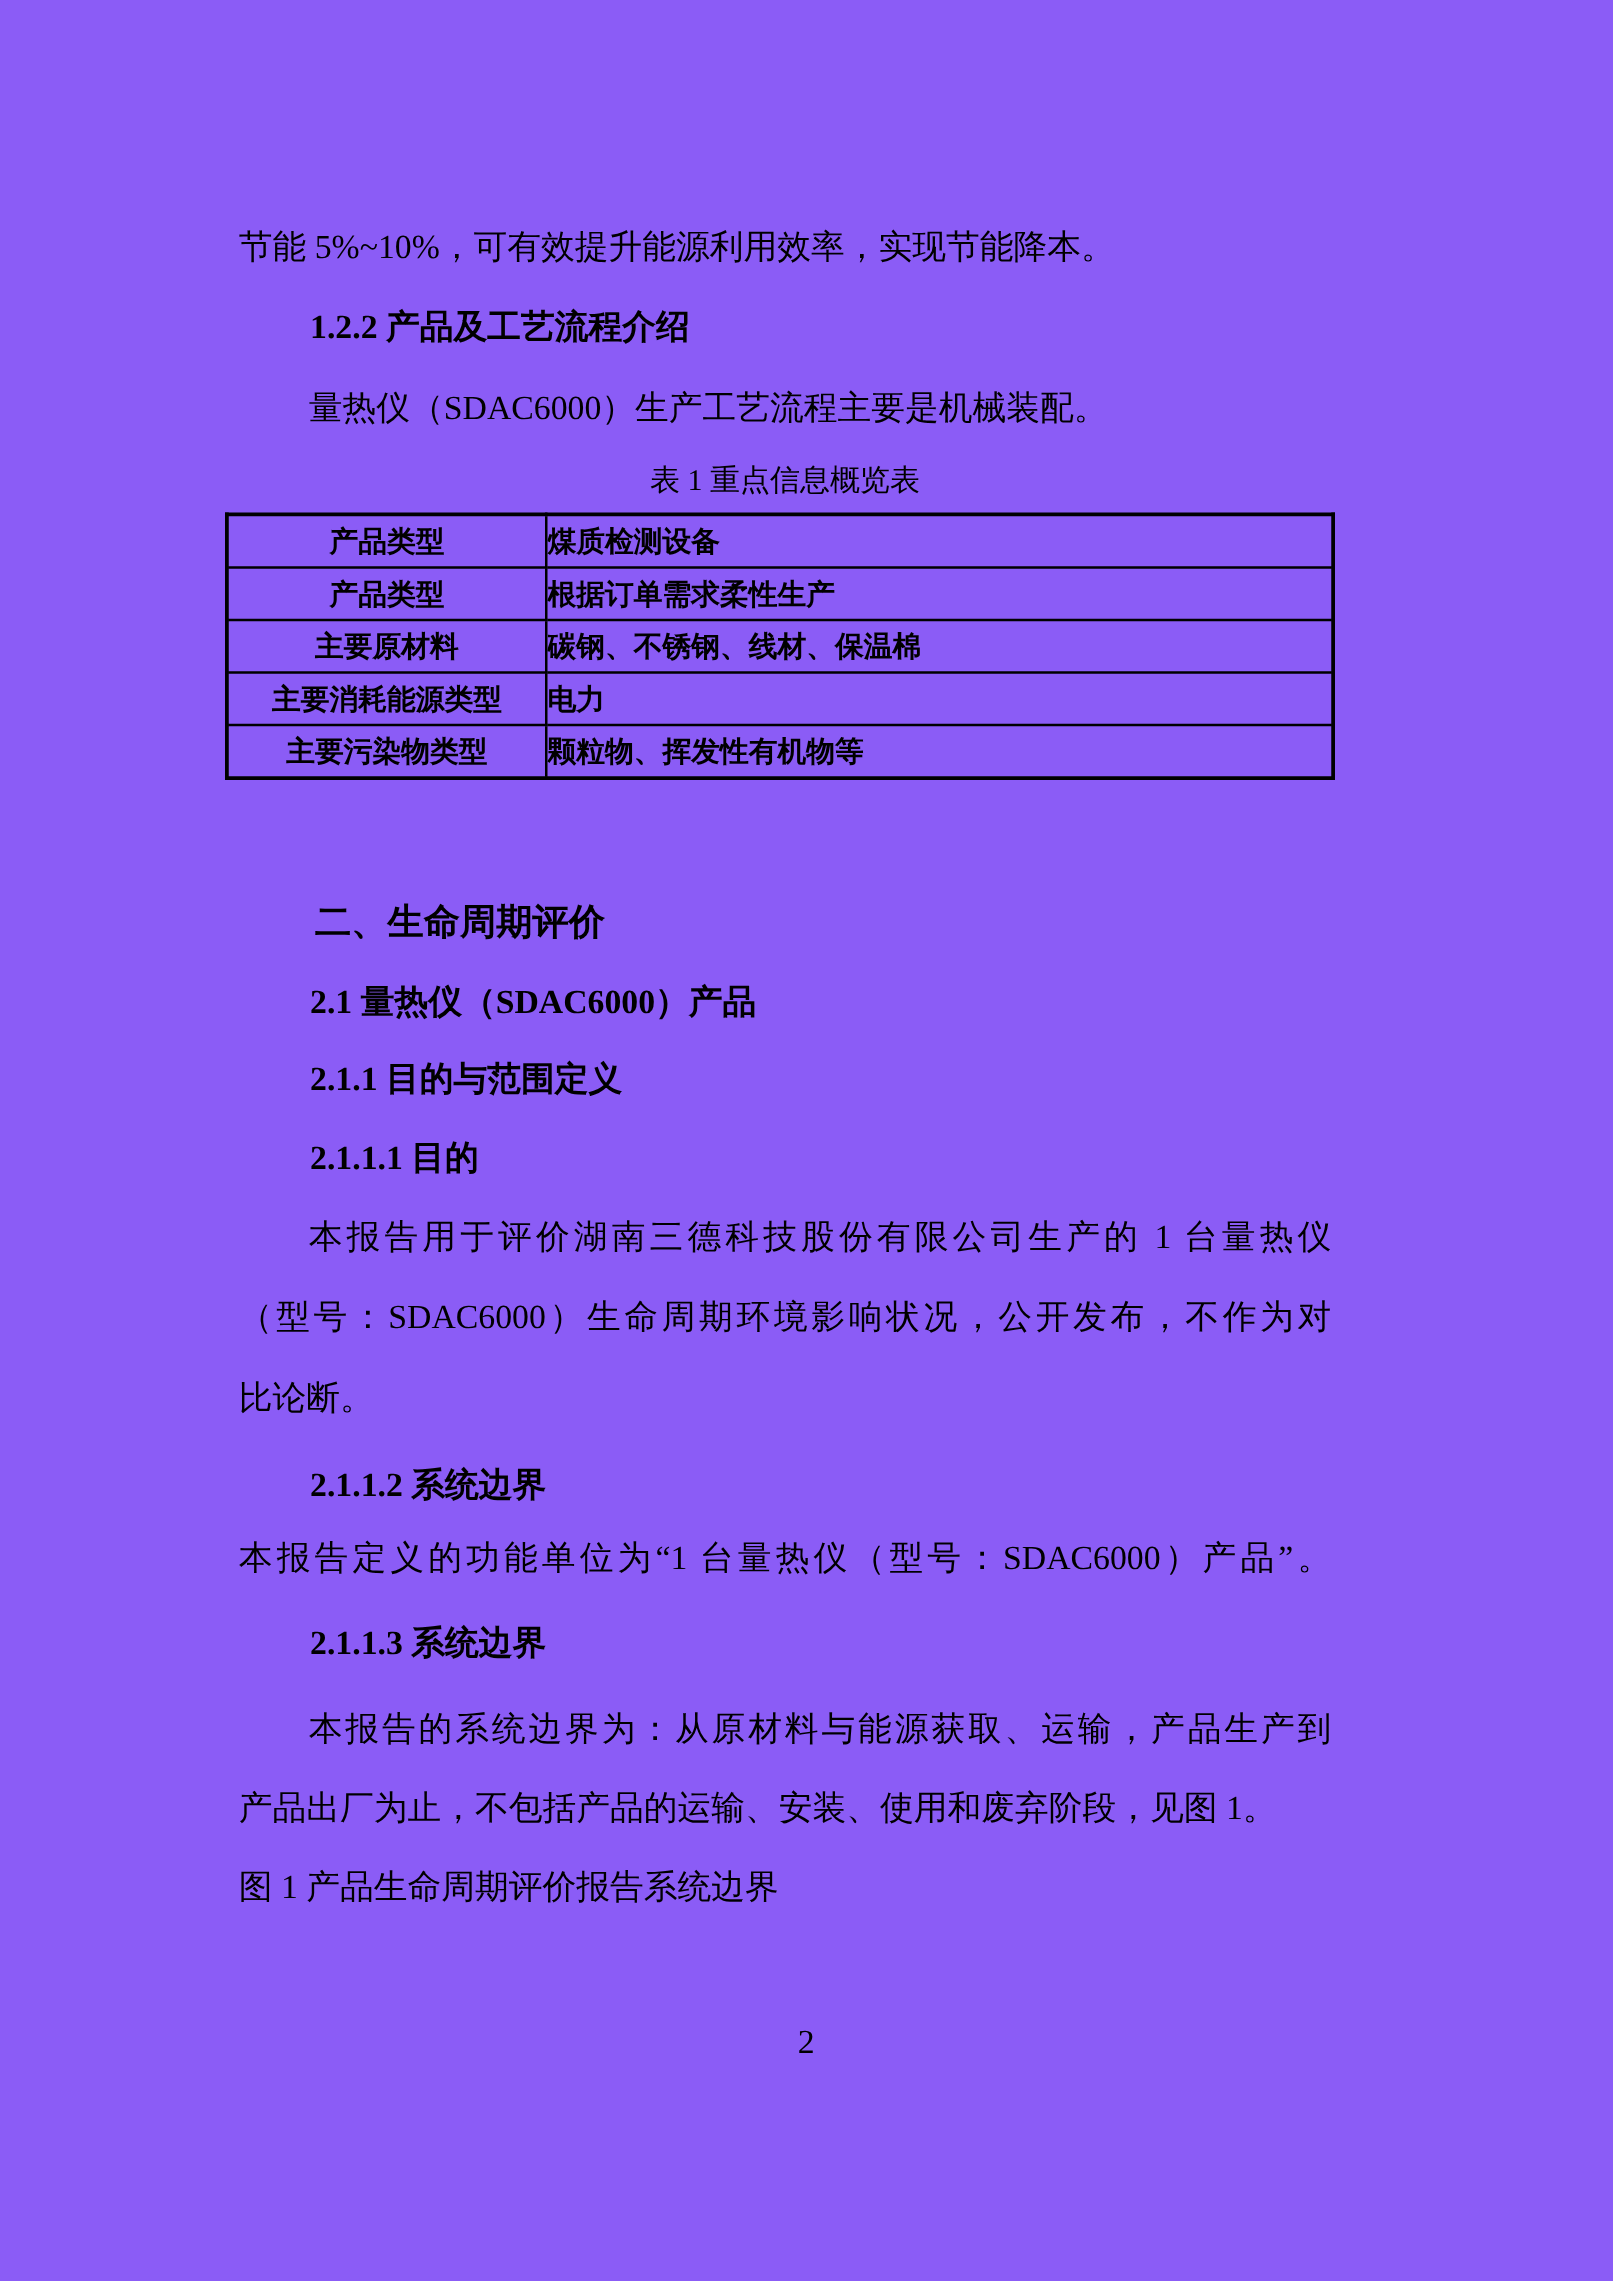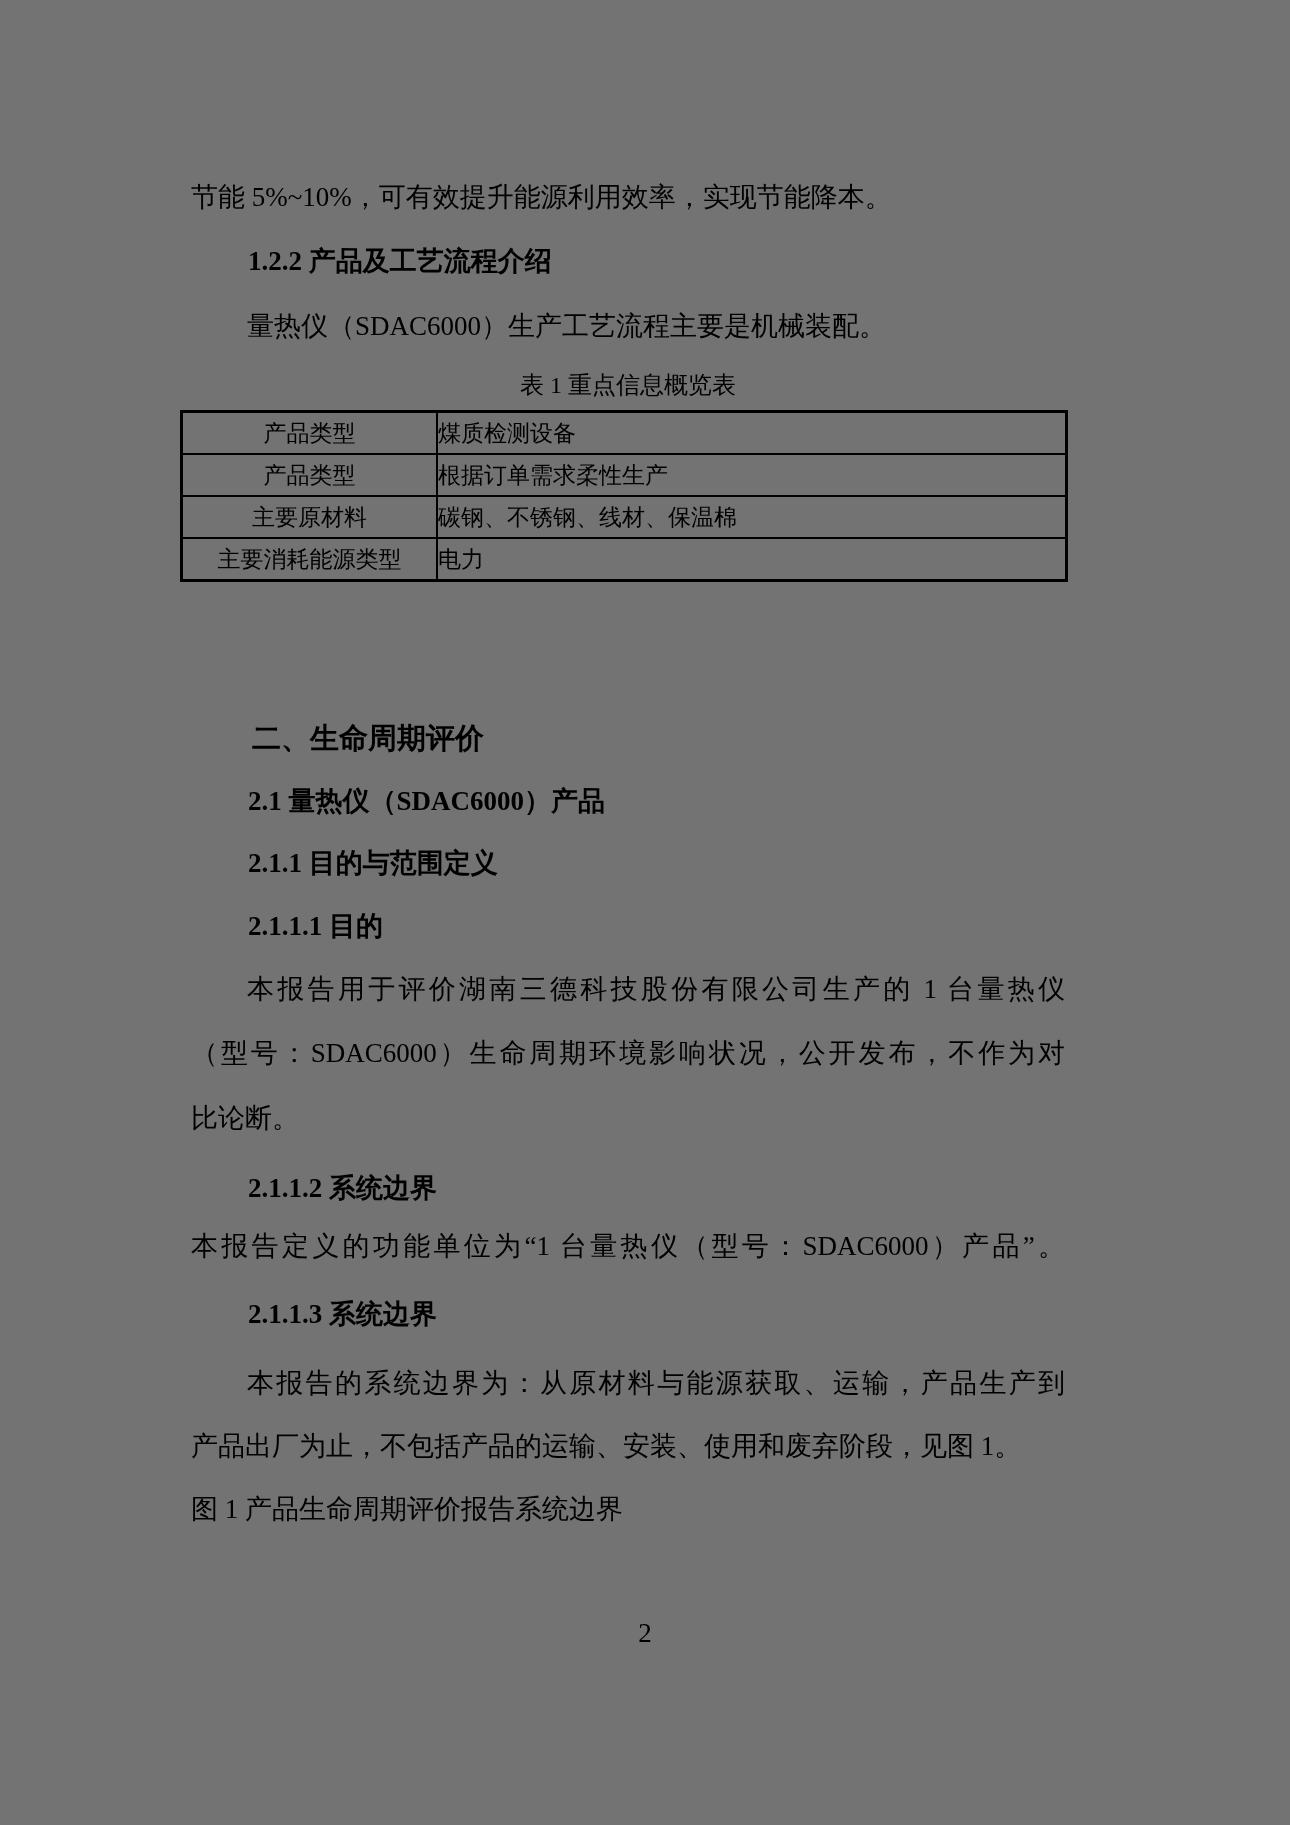--- a/index.html
+++ b/index.html
@@ -1,19 +1,19 @@
 <!DOCTYPE html>
 <html><head>
 <meta charset="utf-8">
 <style>
   html,body{margin:0;padding:0;background:#ffffff;}
   .page{
     position:relative;
     width:1290px;height:1825px;
-    background:#737373;
+    background:#8b5cf6;
     color:#000;
     font-family:"Liberation Serif","DejaVu Serif",serif;
     overflow:hidden;
   }
   .ln{
     position:absolute;
     font-size:27px;
     line-height:36px;
     white-space:nowrap;
     color:#000;
@@ -25,20 +25,21 @@
   .hnum{left:248px;}
   .big{left:252px;font-size:29px;line-height:42px;}
   .cap{left:191px;width:874px;font-size:24px;line-height:30px;text-align:center;white-space:normal;}
   .figcap{left:191px;width:874px;white-space:normal;}
   .pagenum{left:0;width:1290px;text-align:center;white-space:normal;}
   table.info{
     position:absolute;left:180px;top:410px;width:888px;
     border-collapse:collapse;table-layout:fixed;
     font-size:23px;color:#000;
     border:3px solid #000;
+    font-weight:bold;
   }
   table.info td{
     border:2px solid #000;
     height:40px;
     vertical-align:middle;
     padding:0;
     overflow:hidden;
   }
   td.c1{width:253px;text-align:center;}
   td.c2{text-align:left;padding-left:13px;}
@@ -67,20 +68,24 @@
       <td class="c2">根据订单需求柔性生产</td>
     </tr>
     <tr>
       <td class="c1">主要原材料</td>
       <td class="c2">碳钢、不锈钢、线材、保温棉</td>
     </tr>
     <tr>
       <td class="c1">主要消耗能源类型</td>
       <td class="c2">电力</td>
     </tr>
+    <tr>
+      <td class="c1">主要污染物类型</td>
+      <td class="c2">颗粒物、挥发性有机物等</td>
+    </tr>
   </tbody>
     </table>
 
   <div class="ln big bold" style="top:717px">二、生命周期评价</div>
 
   <div class="ln hnum bold" style="top:783px">2.1 量热仪（SDAC6000）产品</div>
 
   <div class="ln hnum bold" style="top:845px">2.1.1 目的与范围定义</div>
 
   <div class="ln hnum bold" style="top:908px">2.1.1.1 目的</div>

